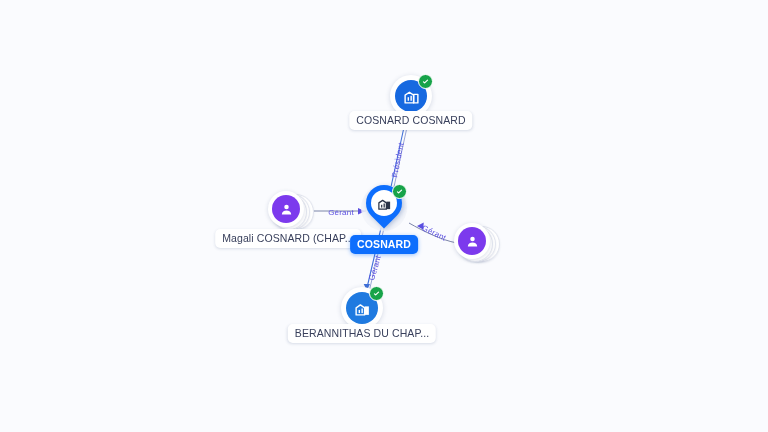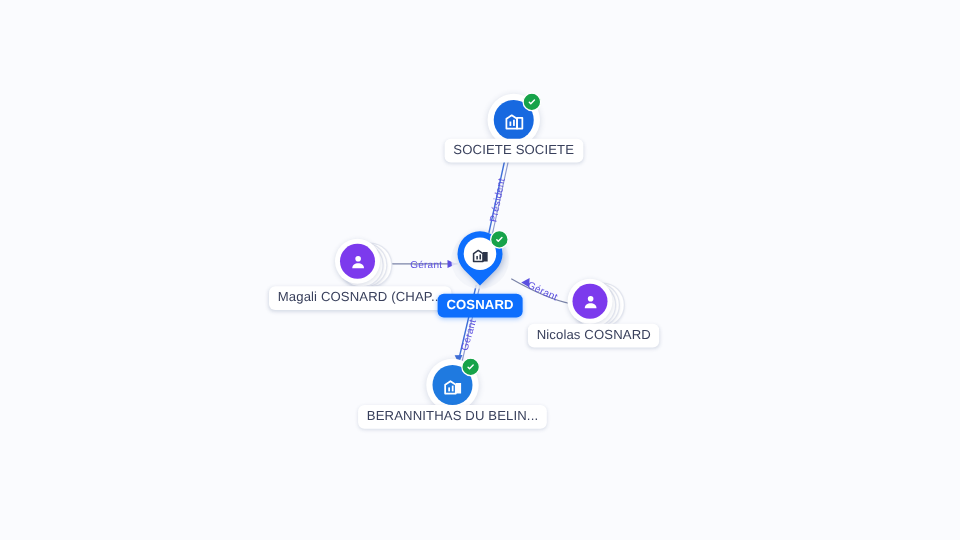--- a/index.html
+++ b/index.html
@@ -224,21 +224,21 @@
           </svg>
         </div>
         <div class="verified-badge" style="right:-1px; top:-1px;">
           <svg width="7" height="7" viewBox="0 0 24 24">
             <path d="M5 13l4 4L19 7" fill="none" stroke="#fff" stroke-width="4" stroke-linecap="round" stroke-linejoin="round"></path>
           </svg>
         </div>
       </div>
     </div>
   </div>
-  <div class="node-label" style="left:411px; top:111px;">SOCIETE SOCIETE</div>
+  <div class="node-label" style="left:411px; top:111px;">COSNARD COSNARD</div>
 
   <div class="node" style="left:290px; top:211px;">
     <div class="node-art">
       <div class="person-stack">
         <div class="stack-card c3"></div>
         <div class="stack-card c2"></div>
         <div class="stack-card c1"></div>
         <div class="avatar-disc">
           <div class="avatar-inner">
             <svg width="15" height="15" viewBox="0 0 24 24">
@@ -285,42 +285,41 @@
           <div class="avatar-inner">
             <svg width="15" height="15" viewBox="0 0 24 24">
               <circle cx="12" cy="8" r="3.6" fill="#fff"></circle>
               <path d="M4.5 20c0-4.2 3.4-6.4 7.5-6.4s7.5 2.2 7.5 6.4z" fill="#fff"></path>
             </svg>
           </div>
         </div>
       </div>
     </div>
   </div>
-  <div class="node-label" style="left:475px; top:259px;">Nicolas COSNARD</div>
 
   <div class="node" style="left:362px; top:308px;">
     <div class="node-art">
       <div class="company-halo">
         <div class="company-disc teal">
           <svg width="17" height="17" viewBox="0 0 24 24">
             <path d="M3 21V11l6-4 6 4v10z" fill="none" stroke="#fff" stroke-width="2" stroke-linejoin="round"></path>
             <path d="M15 21V9h6v12z" fill="#fff"></path>
             <rect x="6.5" y="14" width="2" height="4.5" fill="#fff"></rect>
             <rect x="10.5" y="12" width="2" height="6.5" fill="#fff"></rect>
           </svg>
         </div>
         <div class="verified-badge" style="right:-1px; top:-1px;">
           <svg width="7" height="7" viewBox="0 0 24 24">
             <path d="M5 13l4 4L19 7" fill="none" stroke="#fff" stroke-width="4" stroke-linecap="round" stroke-linejoin="round"></path>
           </svg>
         </div>
       </div>
     </div>
   </div>
-  <div class="node-label" style="left:362px; top:324px;">BERANNITHAS DU BELIN...</div>
+  <div class="node-label" style="left:362px; top:324px;">BERANNITHAS DU CHAP...</div>
 
   <div class="edge-label" style="left:398px; top:160px; transform:translate(-50%,-50%) rotate(-79deg);">Président</div>
 
   <div class="edge-label" style="left:341px; top:212px; transform:translate(-50%,-50%);">Gérant</div>
 
   <div class="edge-label" style="left:434px; top:233px; transform:translate(-50%,-50%) rotate(25deg);">Gérant</div>
 
   <div class="edge-label" style="left:375px; top:268px; transform:translate(-50%,-50%) rotate(-74deg);">Gérant</div>
 
 </div>

